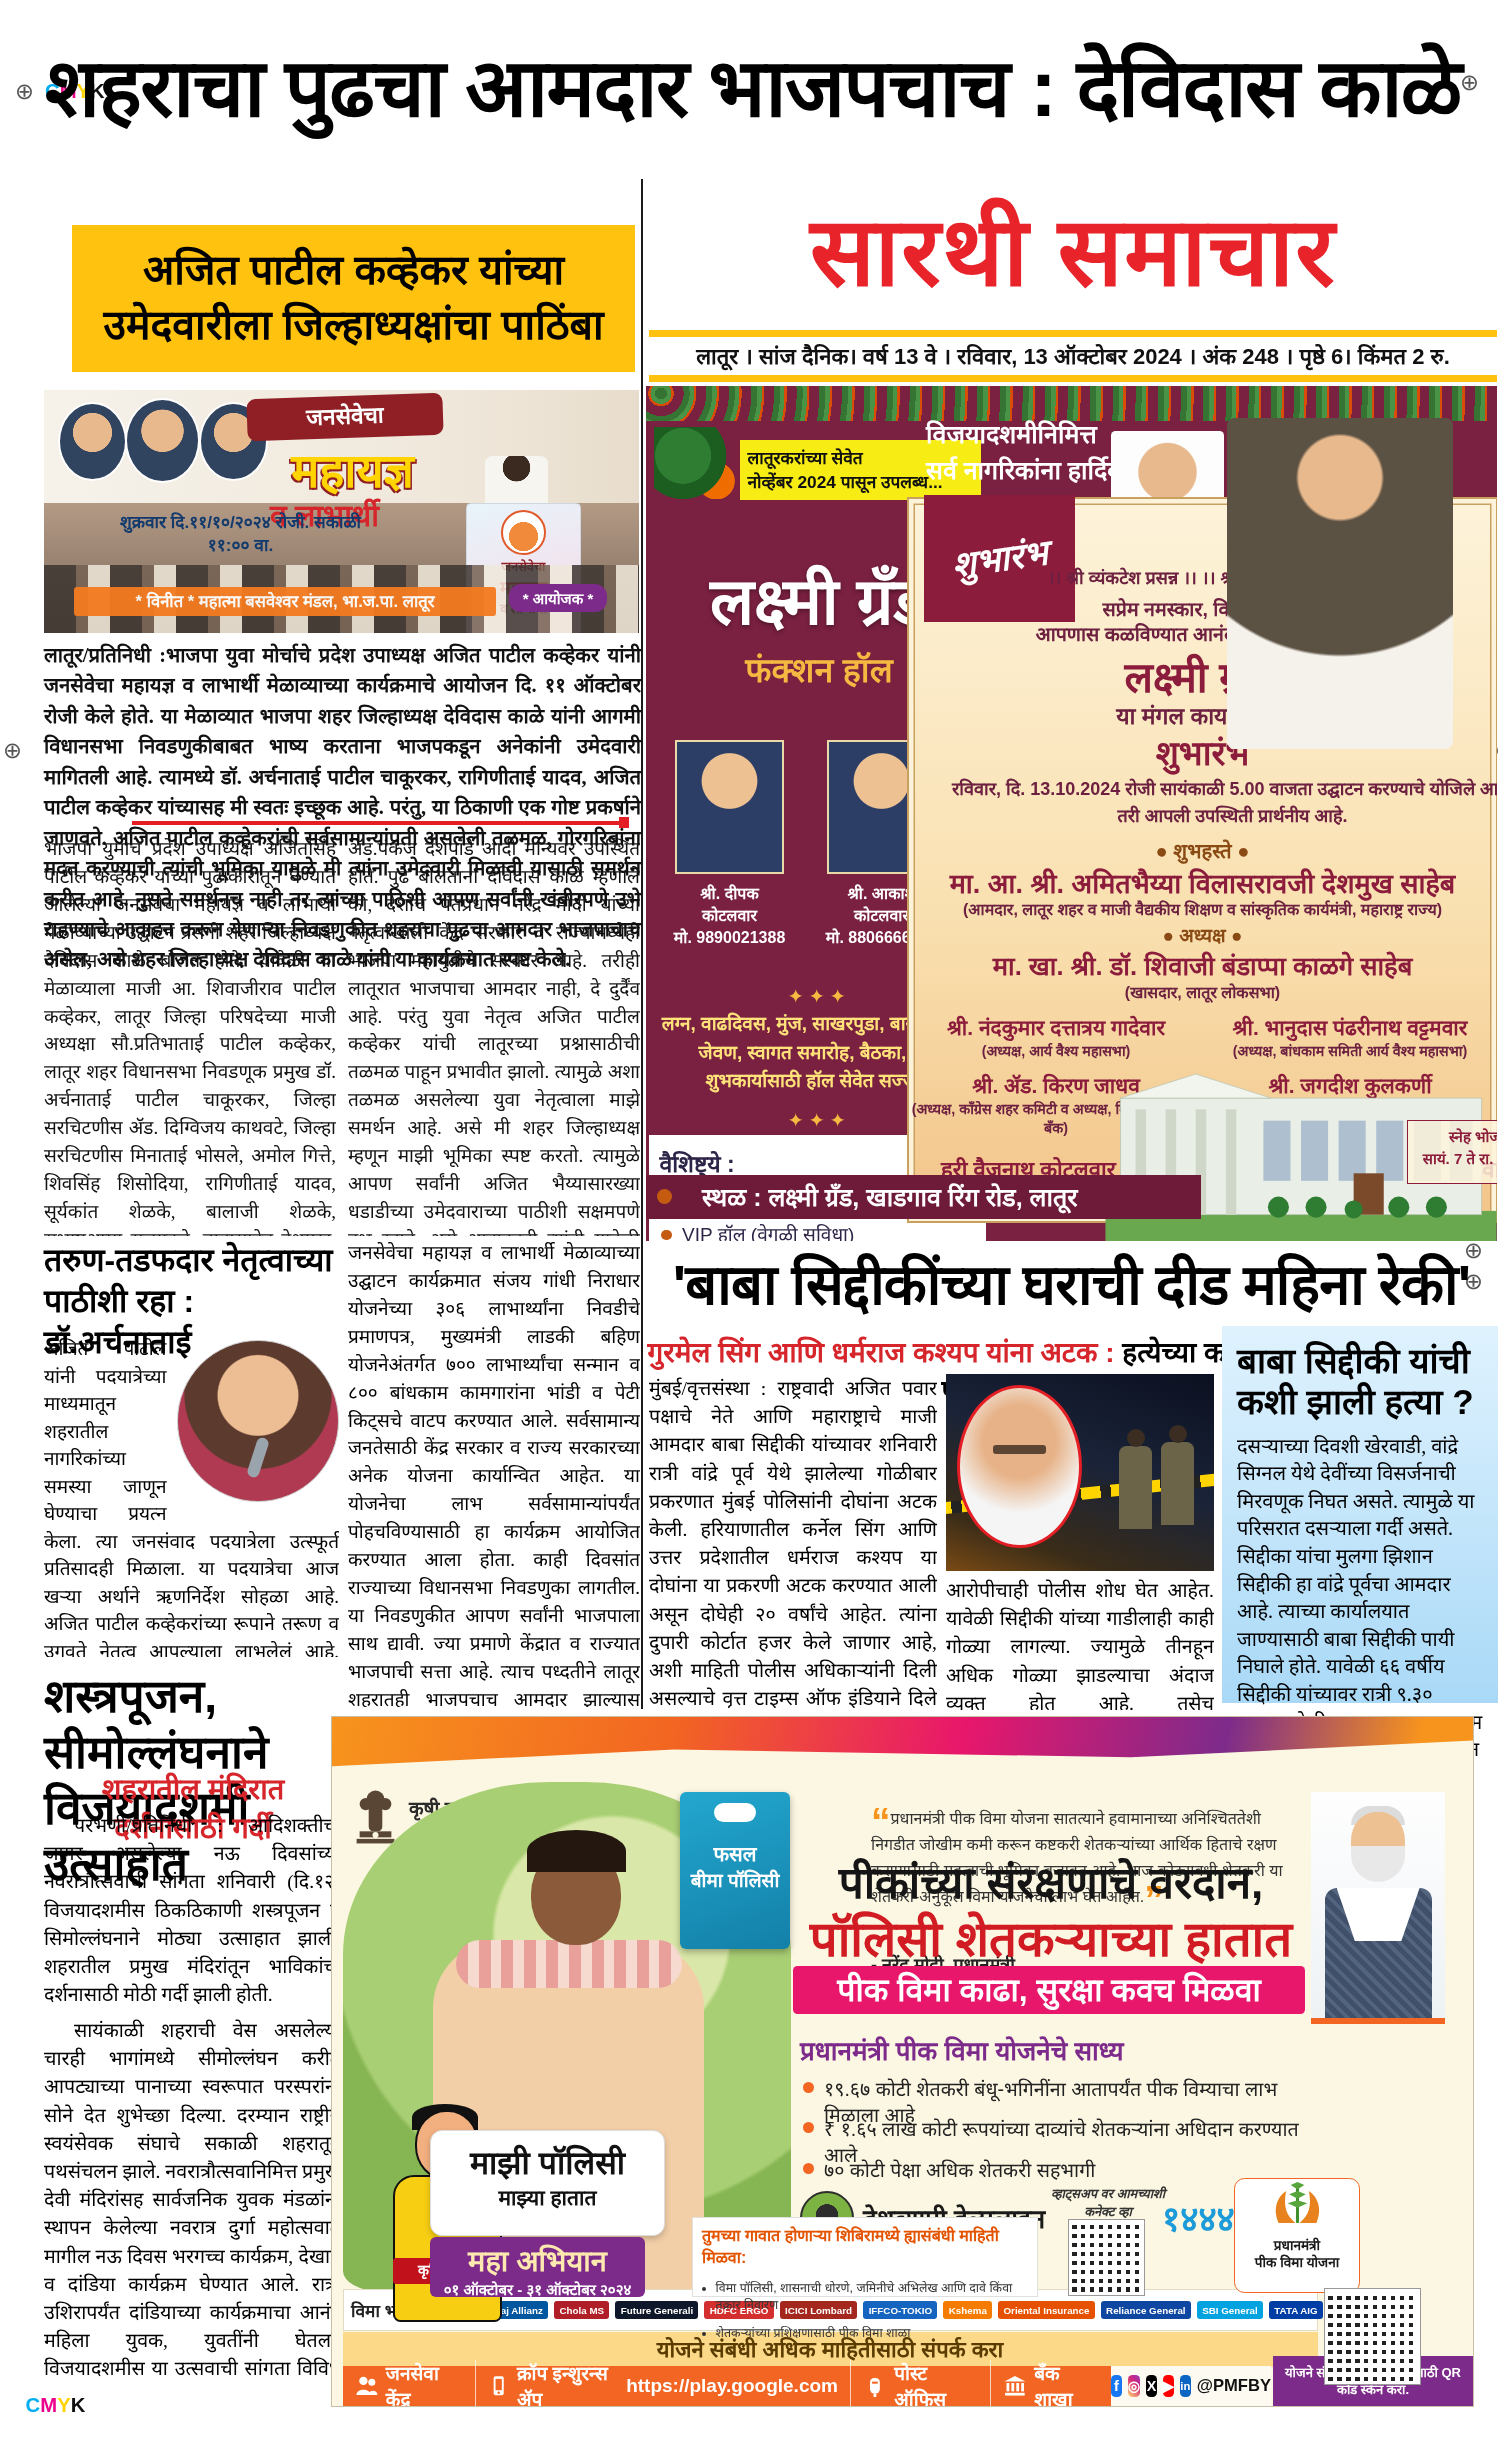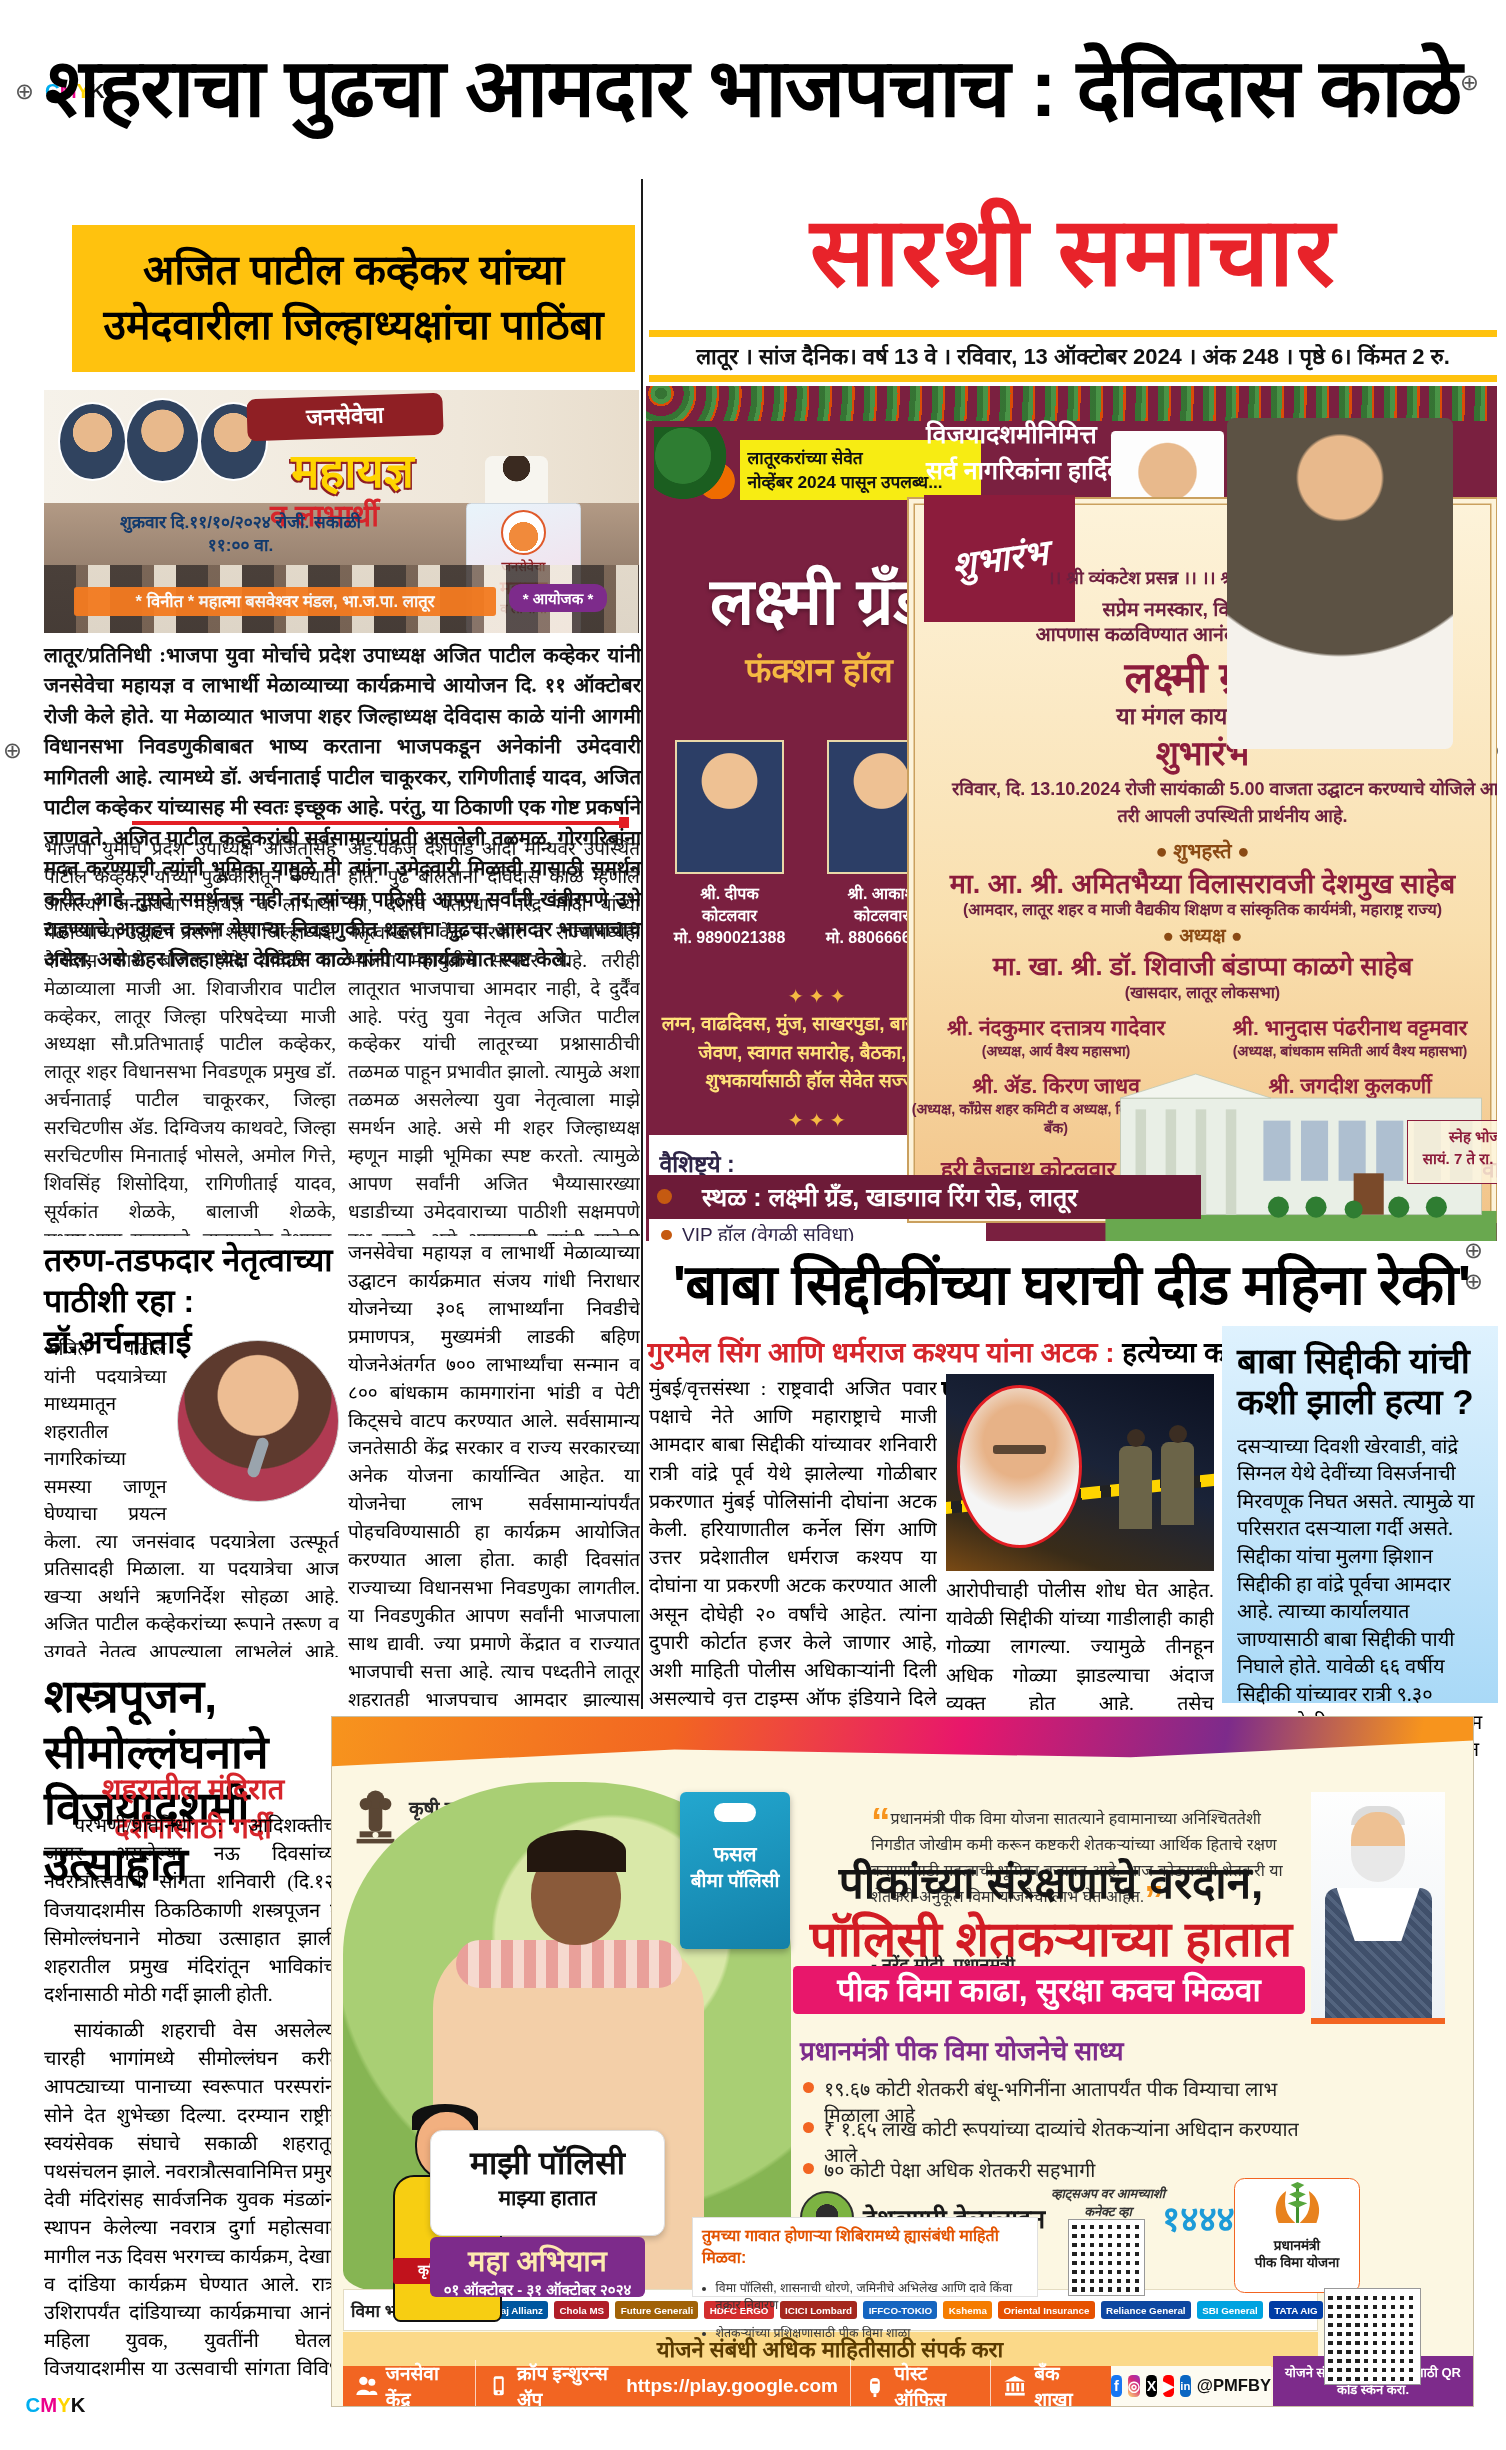--- a/index.html
+++ b/index.html
@@ -490,21 +490,21 @@
     </svg>
     <div class="tx">प्रधानमंत्री</div>
     <div class="tx">पीक विमा योजना</div>
   </div>
 
   <div class="abs partners">
     <span class="plb">विमा भागीदार</span>
     <span class="pchip" style="background:#2e7d32;">AIC</span>
     <span class="pchip" style="background:#0057a0;">Bajaj Allianz</span>
     <span class="pchip" style="background:#b01e28;">Chola MS</span>
-    <span class="pchip" style="background:#a16207;">Future Generali</span>
+    <span class="pchip" style="background:#0f172a;">Future Generali</span>
     <span class="pchip" style="background:#d32f2f;">HDFC ERGO</span>
     <span class="pchip" style="background:#a5281e;">ICICI Lombard</span>
     <span class="pchip" style="background:#1565c0;">IFFCO-TOKIO</span>
     <span class="pchip" style="background:#f57c00;">Kshema</span>
     <span class="pchip" style="background:#e65100;">Oriental Insurance</span>
     <span class="pchip" style="background:#0d47a1;">Reliance General</span>
     <span class="pchip" style="background:#00a3e0;">SBI General</span>
     <span class="pchip" style="background:#003da5;">TATA AIG</span>
     <span class="pchip" style="background:#8e24aa;">Universal Sompo</span>
   </div>

